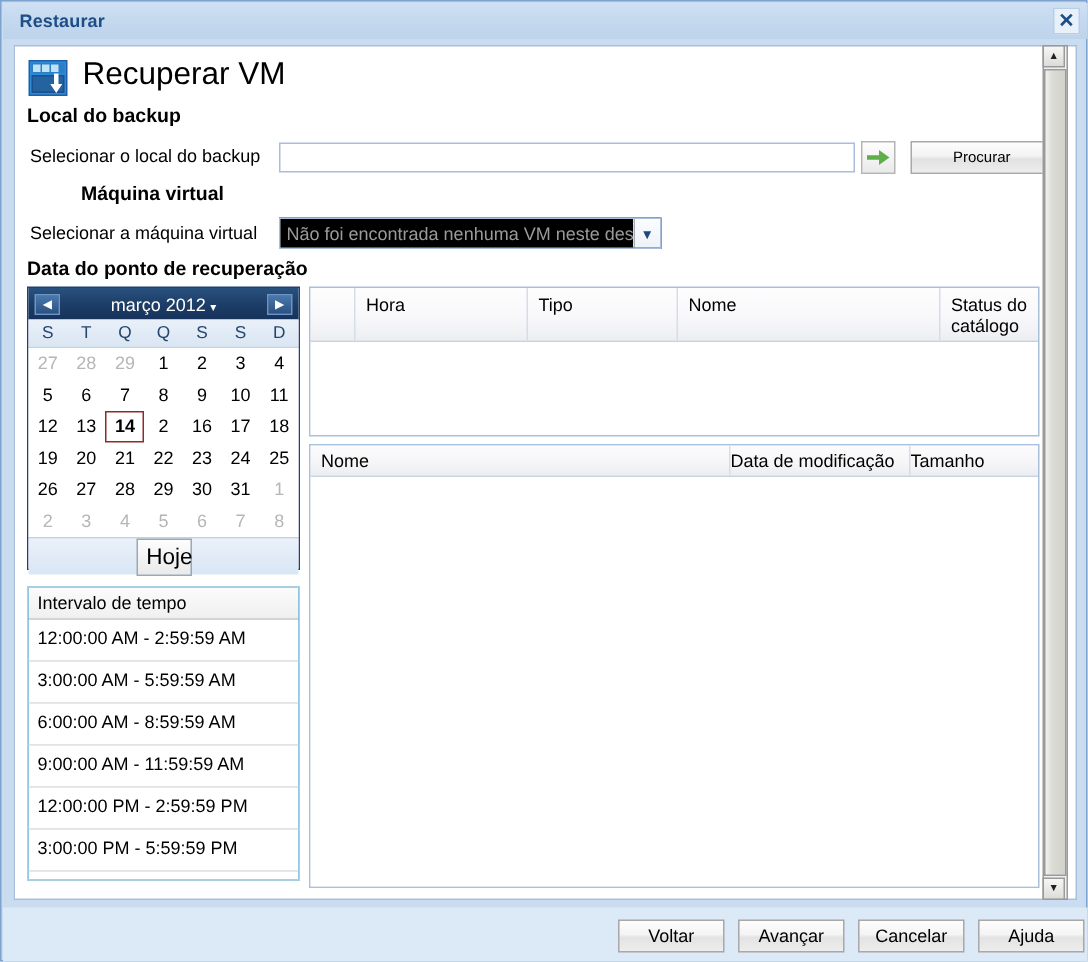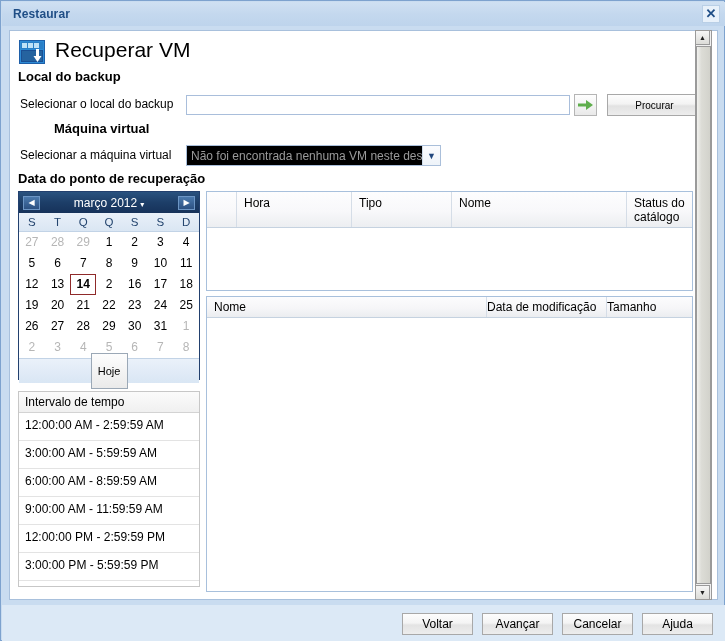--- a/index.html
+++ b/index.html
@@ -243,26 +243,26 @@
   #cal-footer {
     height: 25px;
     background: linear-gradient(to bottom, #eaf1fa, #d9e6f4);
     border-top: 1px solid #c2d3e6;
     box-sizing: border-box;
     display: flex;
     align-items: center;
     justify-content: center;
   }
   #hoje-btn {
-    width: 37px; height: 36px;
+    width: 37px; height: 25px;
     box-sizing: border-box;
     border: 1px solid #9ba8b6;
     background: linear-gradient(to bottom, #fdfdfd, #eaeaea);
     font-family: "Liberation Sans", sans-serif;
-    font-size: 11px;
+    font-size: 15px;
     cursor: pointer;
   }
 
   
   #time-list {
     position: absolute;
     left: 8px; top: 360px;
     width: 182px; height: 196px;
     box-sizing: border-box;
     border: 1px solid #c7c7c7;
@@ -390,20 +390,21 @@
     position: absolute;
     top: 8px;
     width: 71px; height: 22px;
     box-sizing: border-box;
     border: 1px solid #a8a8a8;
     background: linear-gradient(to bottom, #fdfdfd 0%, #f4f4f4 45%, #e3e3e3 55%, #ededed 100%);
     font-family: "Liberation Sans", sans-serif;
     font-size: 12px;
     color: #000;
     cursor: pointer;
+    margin-left: 10px;
   }
 </style>
 </head>
 <body>
 
 <div id="dialog">
 
   <div id="titlebar">
     <span class="title-text">Restaurar</span>
     <div id="close-btn">✕</div>

